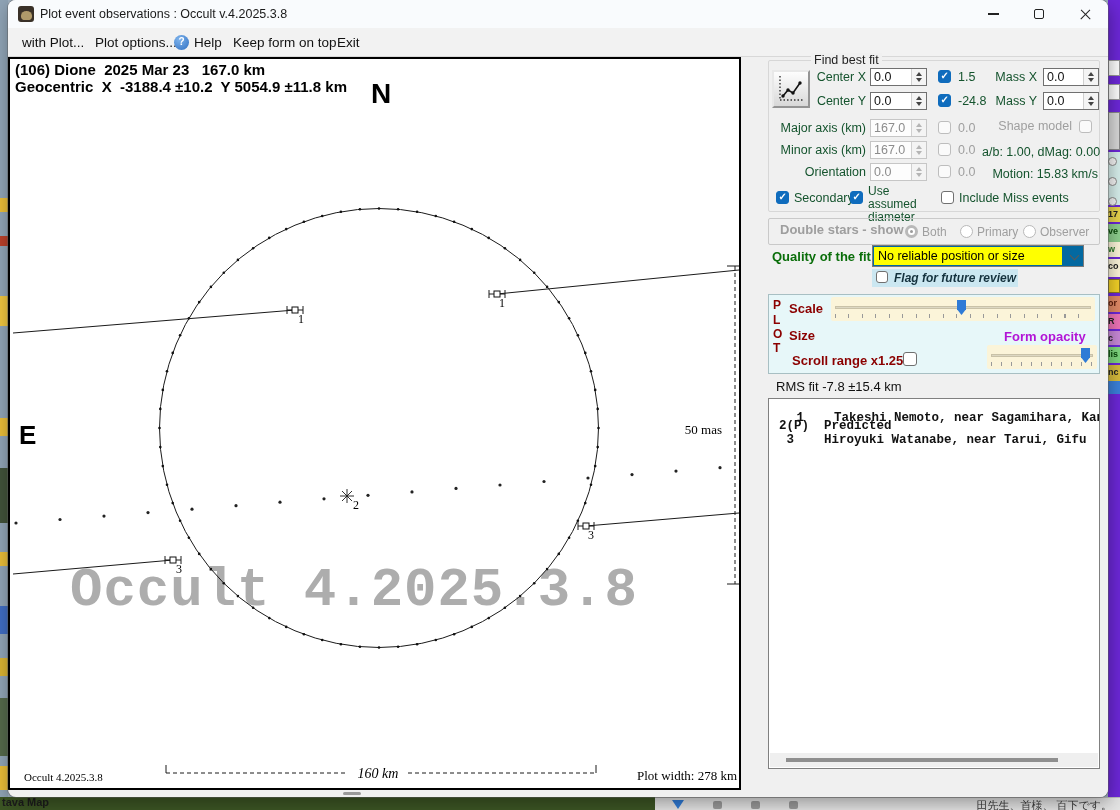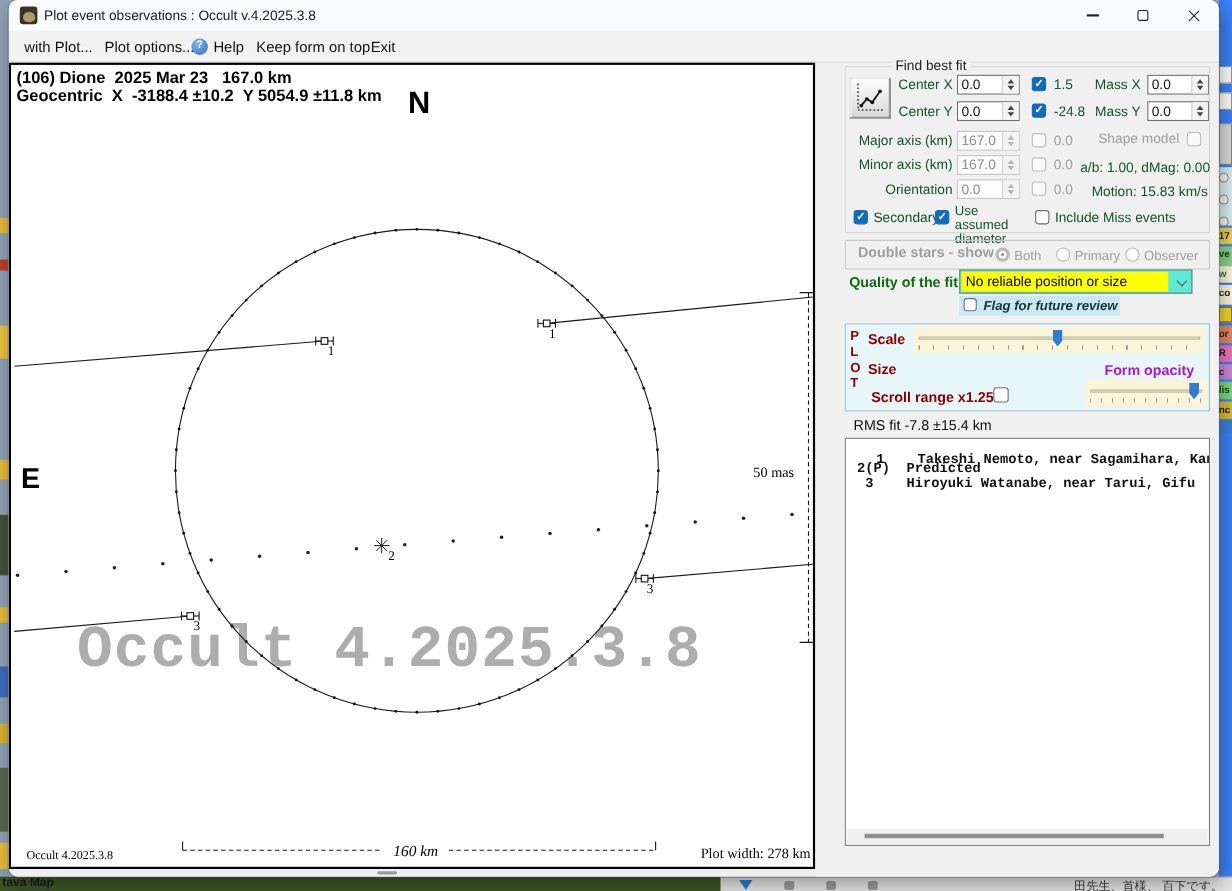--- a/index.html
+++ b/index.html
@@ -3,21 +3,21 @@
 <meta charset="utf-8">
 <style>
   * { margin:0; padding:0; box-sizing:border-box; }
   html,body { width:1120px; height:810px; overflow:hidden; }
   body { font-family:"Liberation Sans", sans-serif; background:#9fb0c0; position:relative; }
   .abs { position:absolute; }
 
   
   #left-sliver { left:0; top:0; width:8px; height:810px; background:#8fa3b5; }
   #left-sliver .band { position:absolute; left:0; width:8px; }
-  #right-sliver { left:1108px; top:0; width:12px; height:810px; background:#3b82f6; }
+  #right-sliver { left:1108px; top:0; width:12px; height:810px; background:#6d28d9; }
   #right-sliver .frag { position:absolute; left:0; width:12px; font:bold 9px "Liberation Sans",sans-serif; overflow:hidden; line-height:15px; color:#222; }
   #bottom-strip { left:0; top:797px; width:1120px; height:13px; background:#3c5524; }
   #map-label { left:2px; top:796px; font:bold 11px "Liberation Sans",sans-serif; color:#1c1c1c; }
   #bg-window-fragment { left:655px; top:797px; width:465px; height:13px; background:#e4e4e4; border-top:1px solid #bdbdbd; }
   #bg-window-fragment .jp { position:absolute; right:8px; top:0px; font:11px "Liberation Sans",sans-serif; color:#3a3a3a; white-space:nowrap; }
   .tb-icon { position:absolute; top:3px; width:9px; height:8px; background:#9a9a9a; border-radius:2px; }
   #tb-blue { position:absolute; left:17px; top:2px; width:0; height:0; border-left:6px solid transparent; border-right:6px solid transparent; border-top:9px solid #2f7bd6; }
 
   
   #app { left:8px; top:0; width:1100px; height:797px; background:#f0f0f0; border-radius:8px;
@@ -77,21 +77,21 @@
   .cb.on { background:#0f6cbd; border-color:#0f6cbd; }
   .cb.on::after { content:"✓"; position:absolute; left:1.5px; top:-1px; color:#fff; font:bold 10px "Liberation Sans",sans-serif; }
   .cb.dis { border-color:#bdbdbd; background:#fafafa; }
   .rad { position:absolute; width:13px; height:13px; border-radius:50%; background:#fff; border:1px solid #707070; }
   .rad.sel { border:3.5px solid #0f6cbd; }
   .rad.sel::after { content:""; position:absolute; left:1.5px; top:1.5px; width:3px; height:3px; border-radius:50%; background:#0a3a70; }
   .rad.dis { border-color:#b9b9b9; }
   .rad.dissel { border:3.5px solid #b9b9b9; }
   .rad.dissel::after { content:""; position:absolute; left:1.5px; top:1.5px; width:3px; height:3px; border-radius:50%; background:#9a9a9a; }
   .maroon { color:#8b0000; font-weight:bold; }
-  #combo { position:absolute; left:130px; top:188px; width:212px; height:22px; background:#5eead4; border:1px solid #7a7a7a; }
+  #combo { position:absolute; left:130px; top:188px; width:212px; height:22px; background:#0369a1; border:1px solid #7a7a7a; }
   #combo .val { position:absolute; left:1px; top:1px; width:188px; height:18px; background:#ffff00; font-size:12.5px; padding:2px 0 0 4px; white-space:nowrap; overflow:hidden; }
   #combo .arr { position:absolute; right:5px; top:6px; width:7px; height:7px; border-right:1.6px solid #5a5a5a; border-bottom:1.6px solid #5a5a5a; transform:rotate(45deg); }
   #flag-wrap { position:absolute; left:130px; top:212px; width:146px; height:18px; background:#cbe7f1; }
   #flag-wrap .lbl { font-style:italic; font-weight:bold; color:#15323e; }
   #plot-ctl { position:absolute; left:26px; top:237px; width:332px; height:80px; background:#e7f7f9; border:1px solid #a8bfc3; }
   .plotchar { position:absolute; left:4px; font:bold 12px "Liberation Sans",sans-serif; color:#8b0000; }
   .cream { position:absolute; background:#fbf4d9; border-radius:2px; }
   .groove { position:absolute; height:3px; background:#dcd7c2; border:1px solid #c9c2a8; }
   .thumb { position:absolute; width:9px; height:15px; background:#2f7bd6; clip-path:polygon(0 0,100% 0,100% 62%,50% 100%,0 62%); }
   .ticks { position:absolute; height:4px; background:repeating-linear-gradient(to right,#999 0 1px,transparent 1px 13.5px); }

